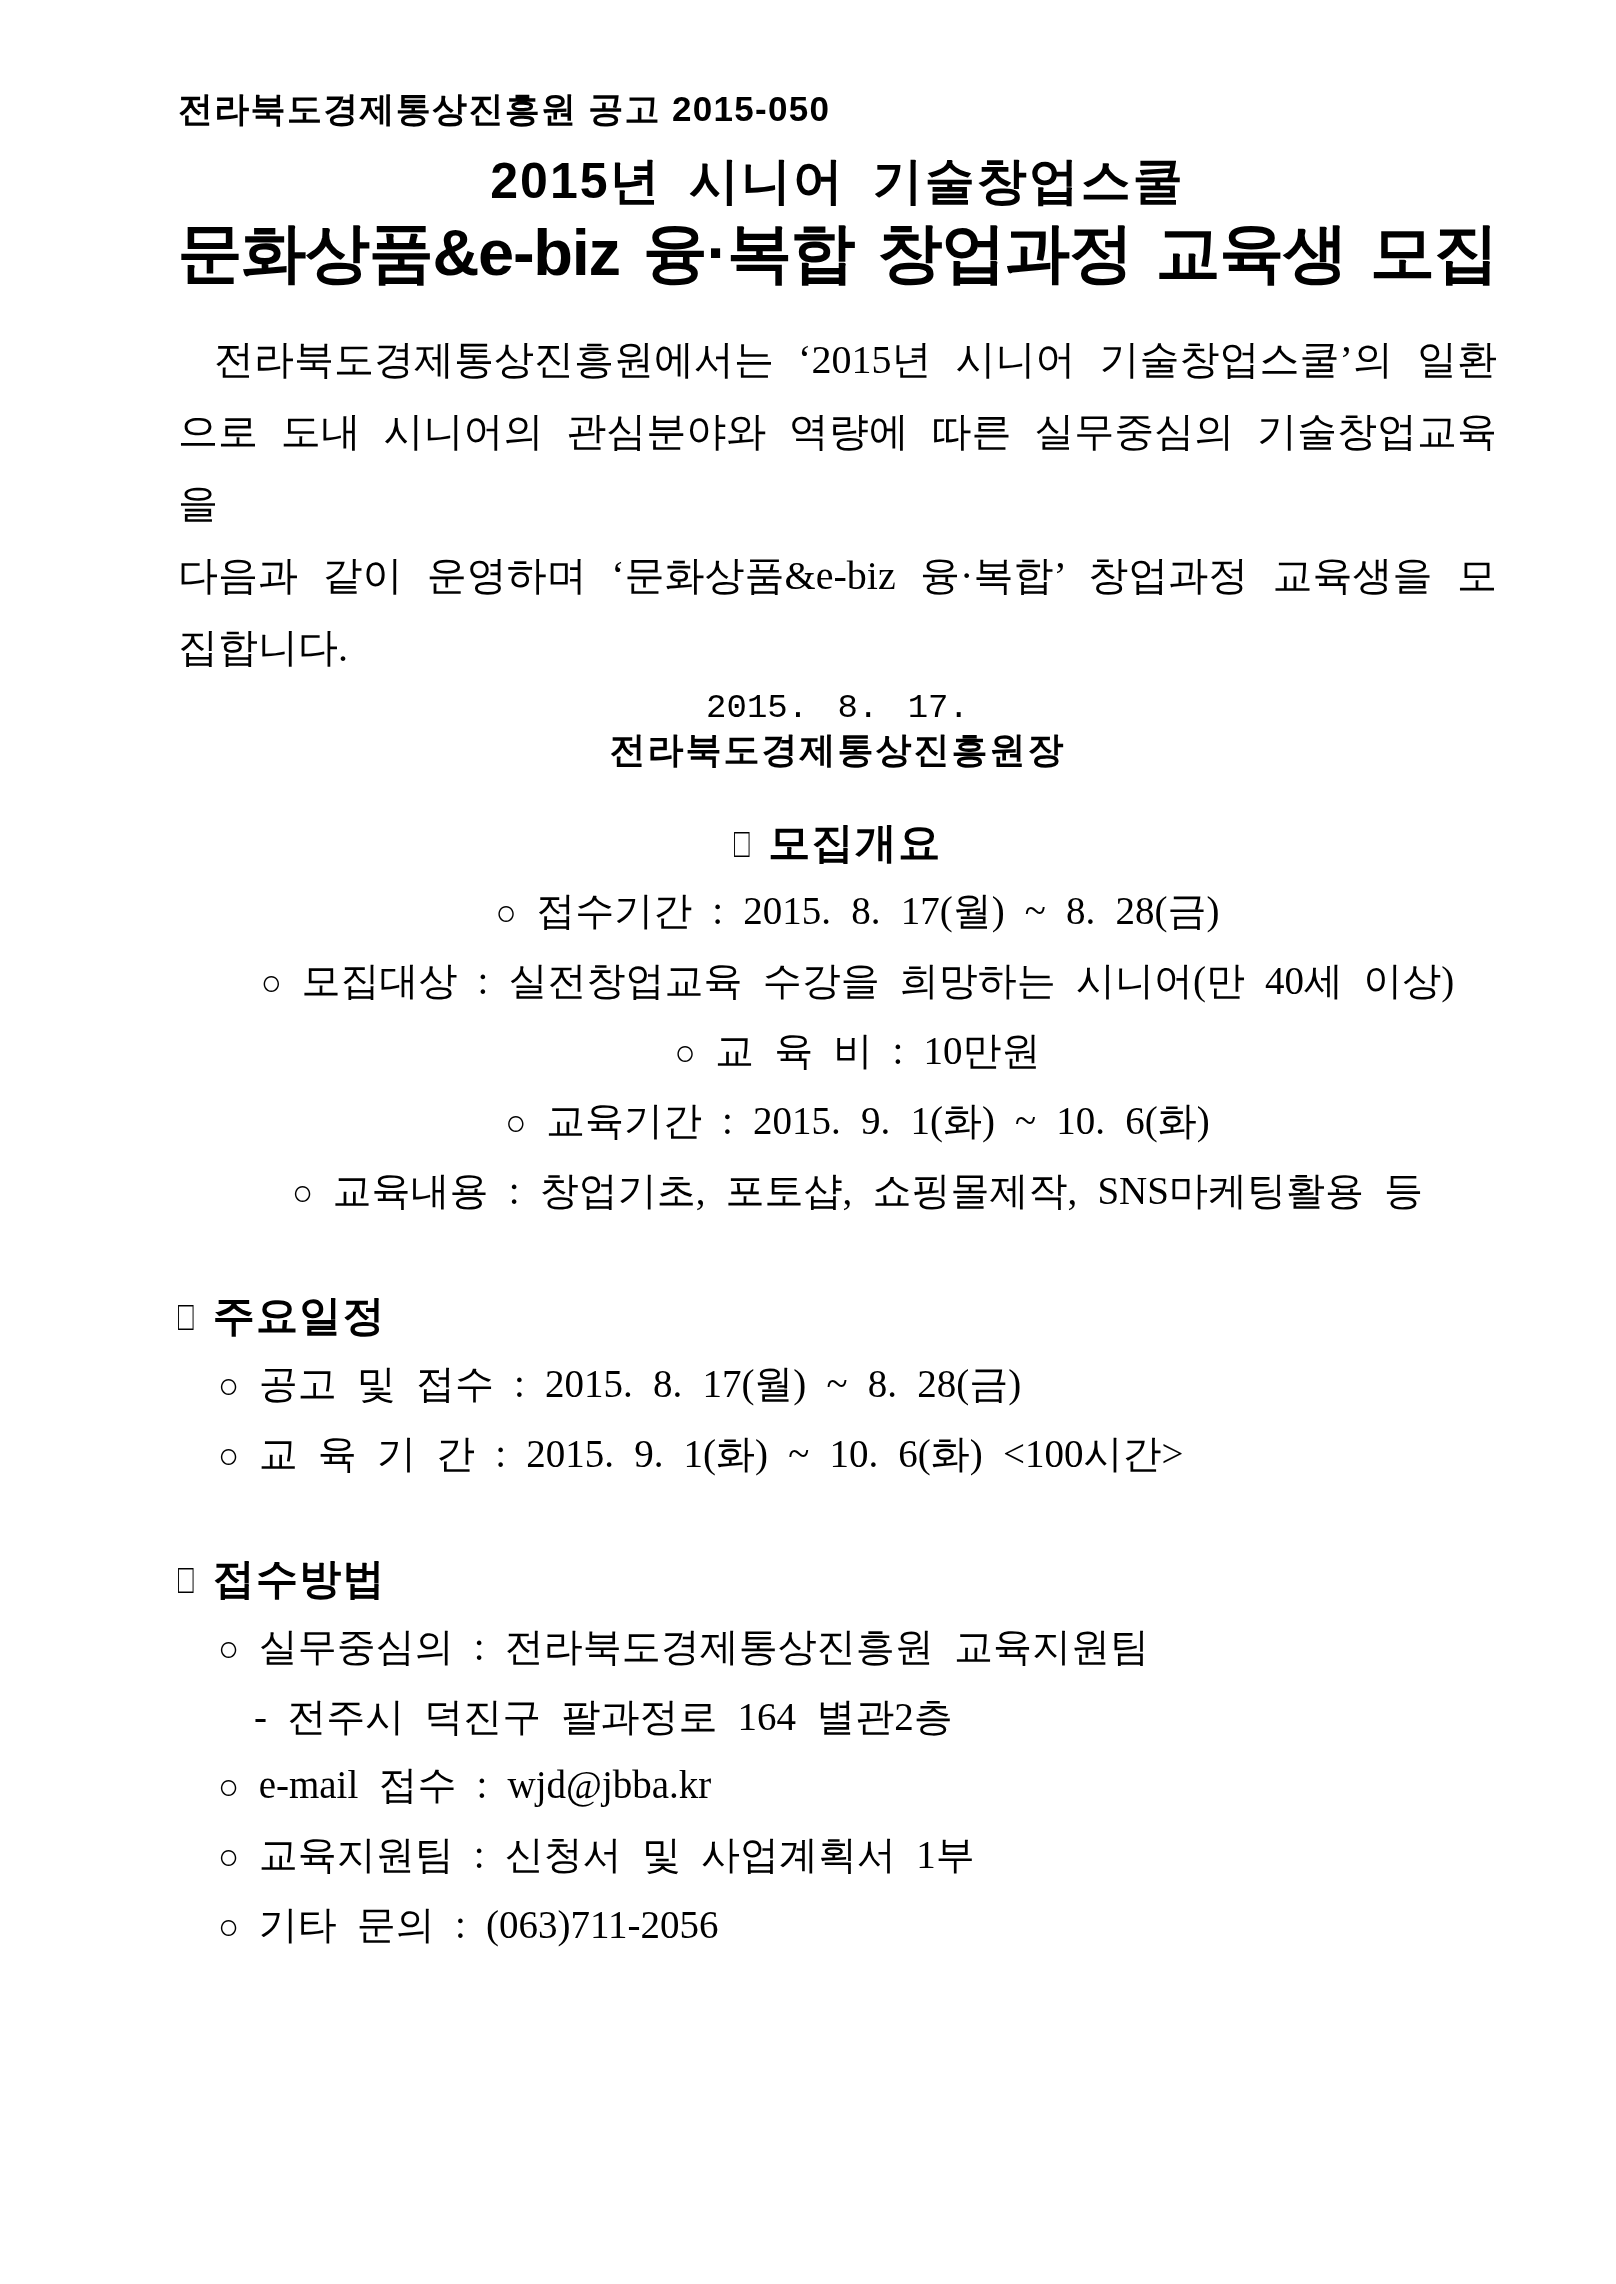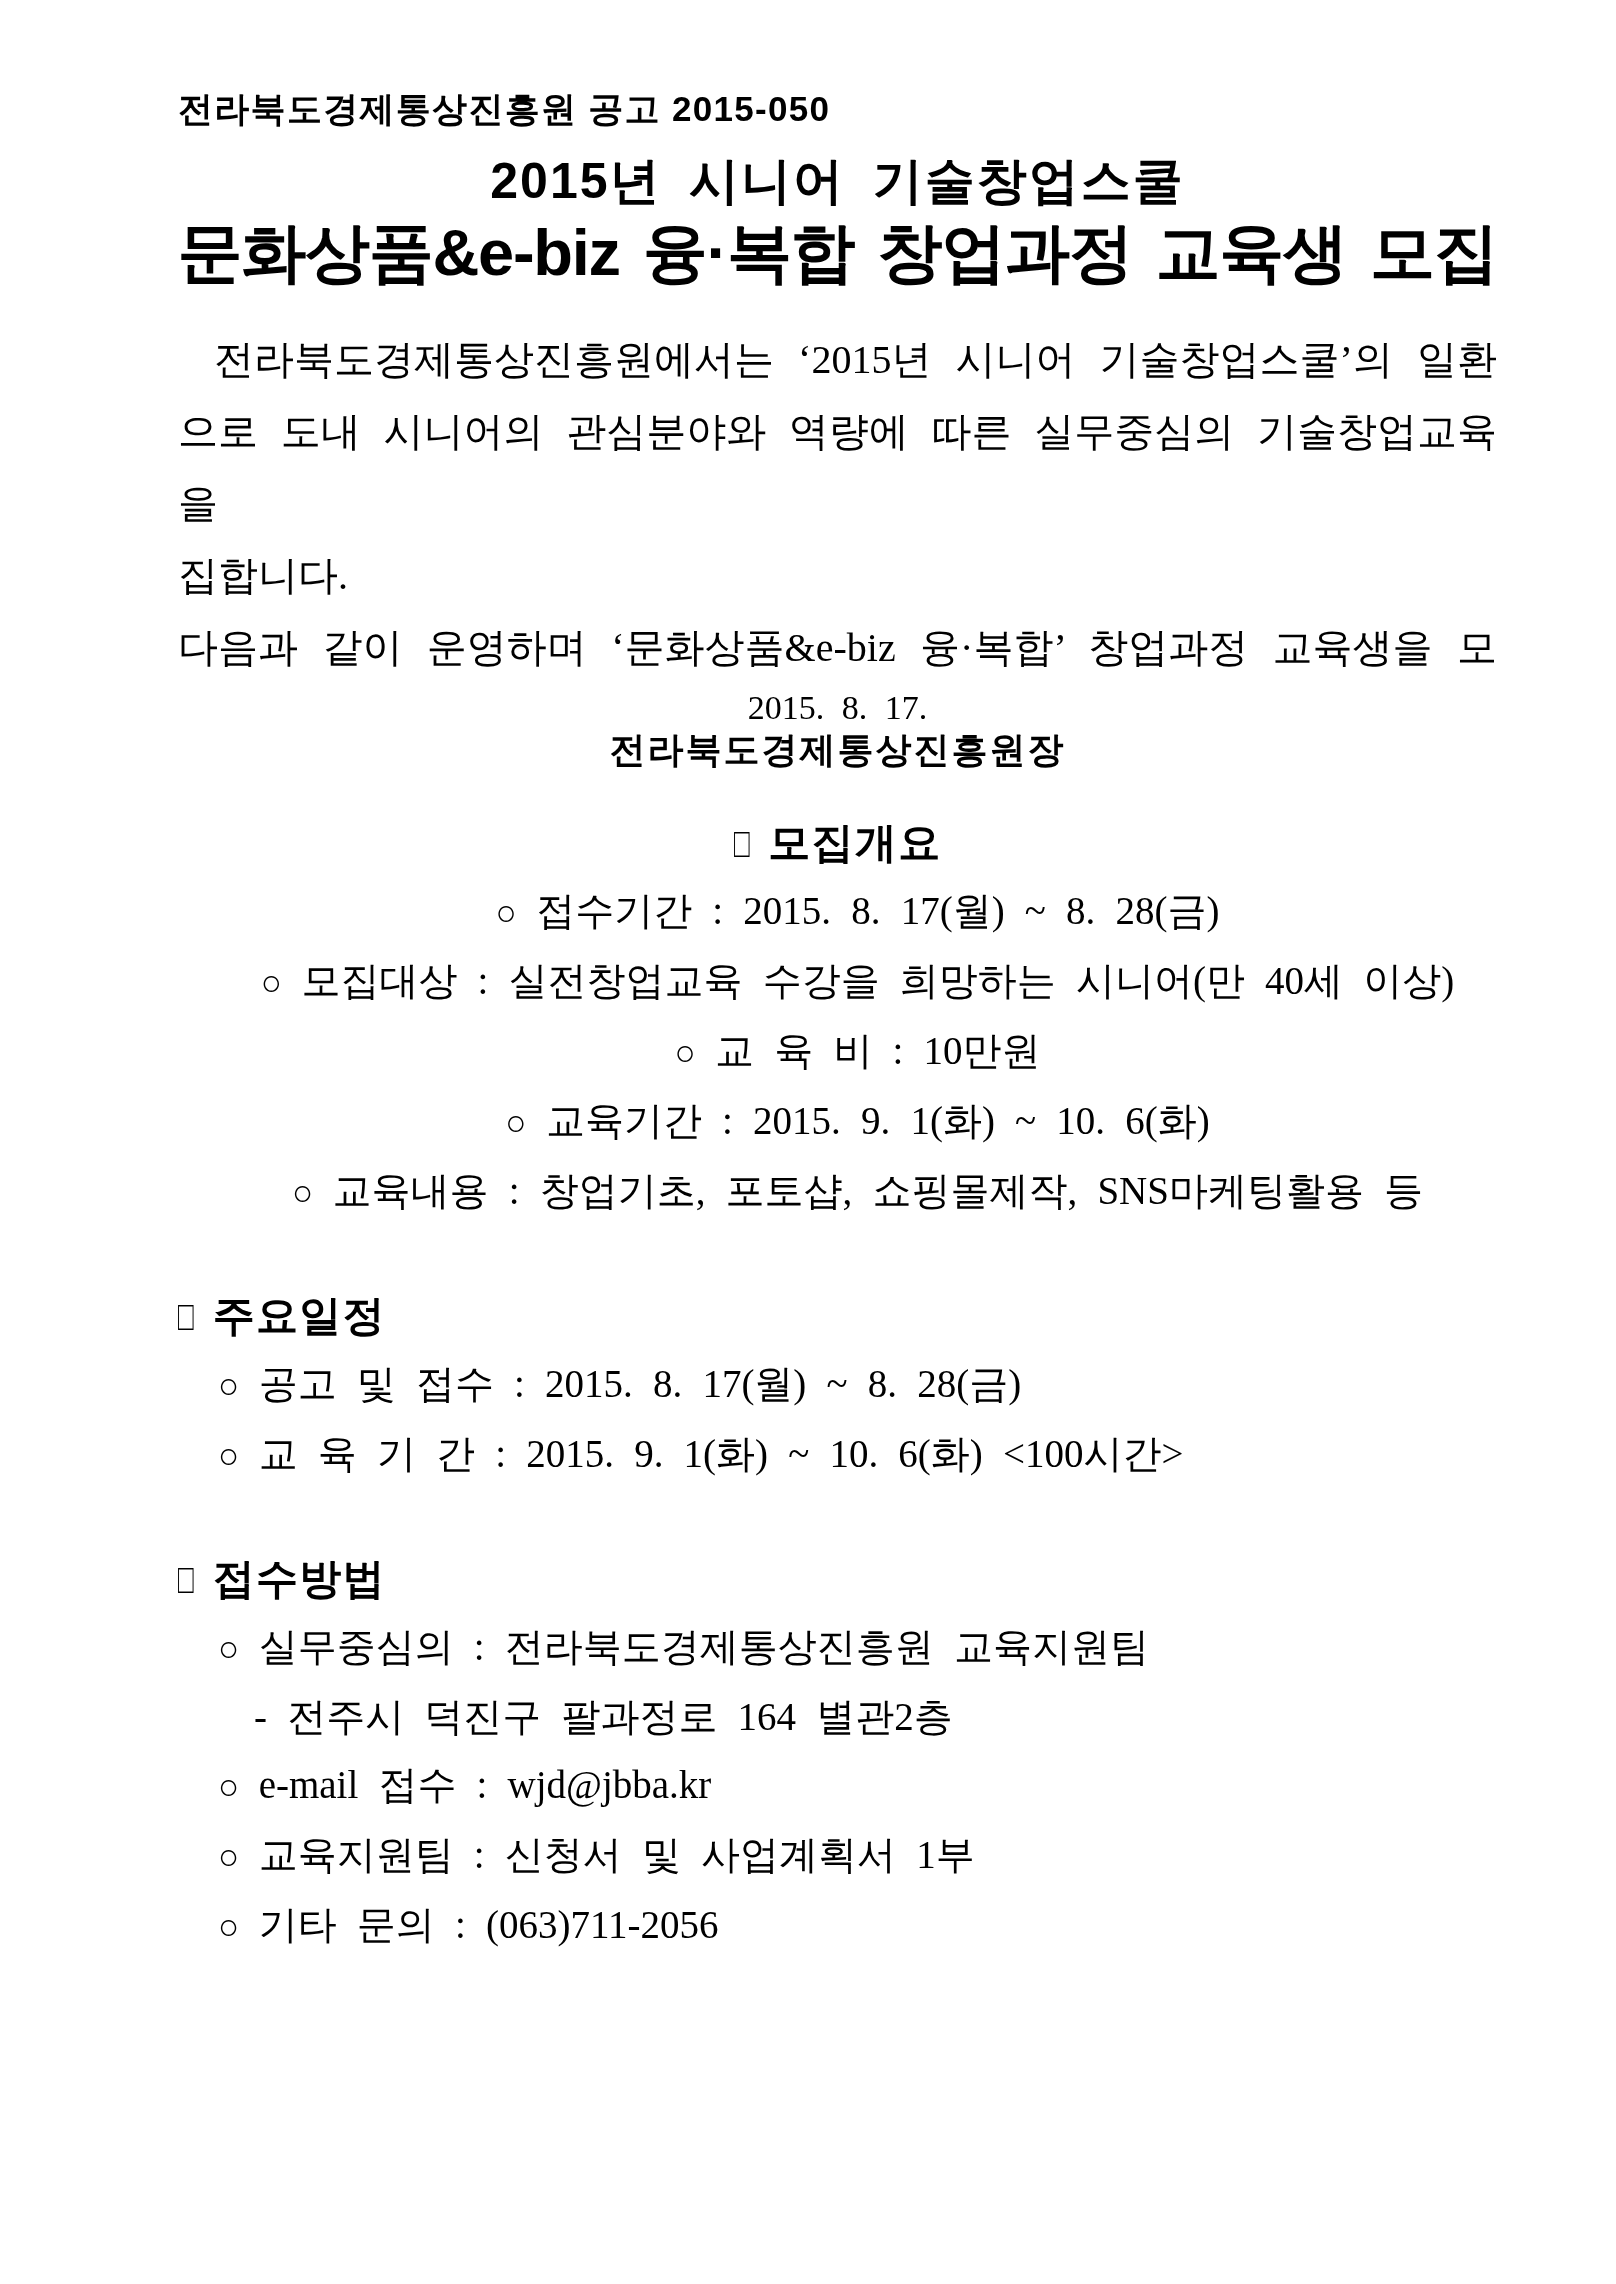--- a/index.html
+++ b/index.html
@@ -53,21 +53,21 @@
     line-height: 72px;
     word-spacing: 9px;
   }
   .para .pline { text-align: justify; text-align-last: justify; }
   .para .pline.first { text-indent: 36px; }
   .para .pline.last { text-align: left; text-align-last: left; }
 
   .issue-date {
     margin-top: 5.2px;
     text-align: center;
-    font-family: Liberation Serif, serif;
+    font-family: Liberation Mono, monospace;
     font-size: 34px;
     line-height: 38px;
     word-spacing: 9px;
   }
   .signer {
     margin-top: 2.6px;
     text-align: center;
     font-family: Liberation Serif, serif;
     font-weight: 800;
     font-size: 36px;
@@ -120,22 +120,22 @@
 <div class="page">
 
   <div class="notice-no">전라북도경제통상진흥원 공고 2015-050</div>
 
   <div class="title1">2015년 시니어 기술창업스쿨</div>
   <div class="title2">문화상품&amp;e-biz 융·복합 창업과정 교육생 모집</div>
 
   <div class="para">
     <div class="pline first">전라북도경제통상진흥원에서는 ‘2015년 시니어 기술창업스쿨’의 일환</div>
     <div class="pline">으로 도내 시니어의 관심분야와 역량에 따른 실무중심의 기술창업교육을</div>
+    <div class="pline">다음과 같이 운영하며 ‘문화상품&amp;e-biz 융·복합’ 창업과정 교육생을 모</div>
     <div class="pline last">집합니다.</div>
-    <div class="pline">다음과 같이 운영하며 ‘문화상품&amp;e-biz 융·복합’ 창업과정 교육생을 모</div>
   </div>
 
   <div class="issue-date">2015. 8. 17.</div>
   <div class="signer">전라북도경제통상진흥원장</div>
 
   <div class="sec first">
     <div class="sec-h">
       <span class="sq">□</span><span class="sec-title">모집개요</span>
     </div>
     <div class="item">

